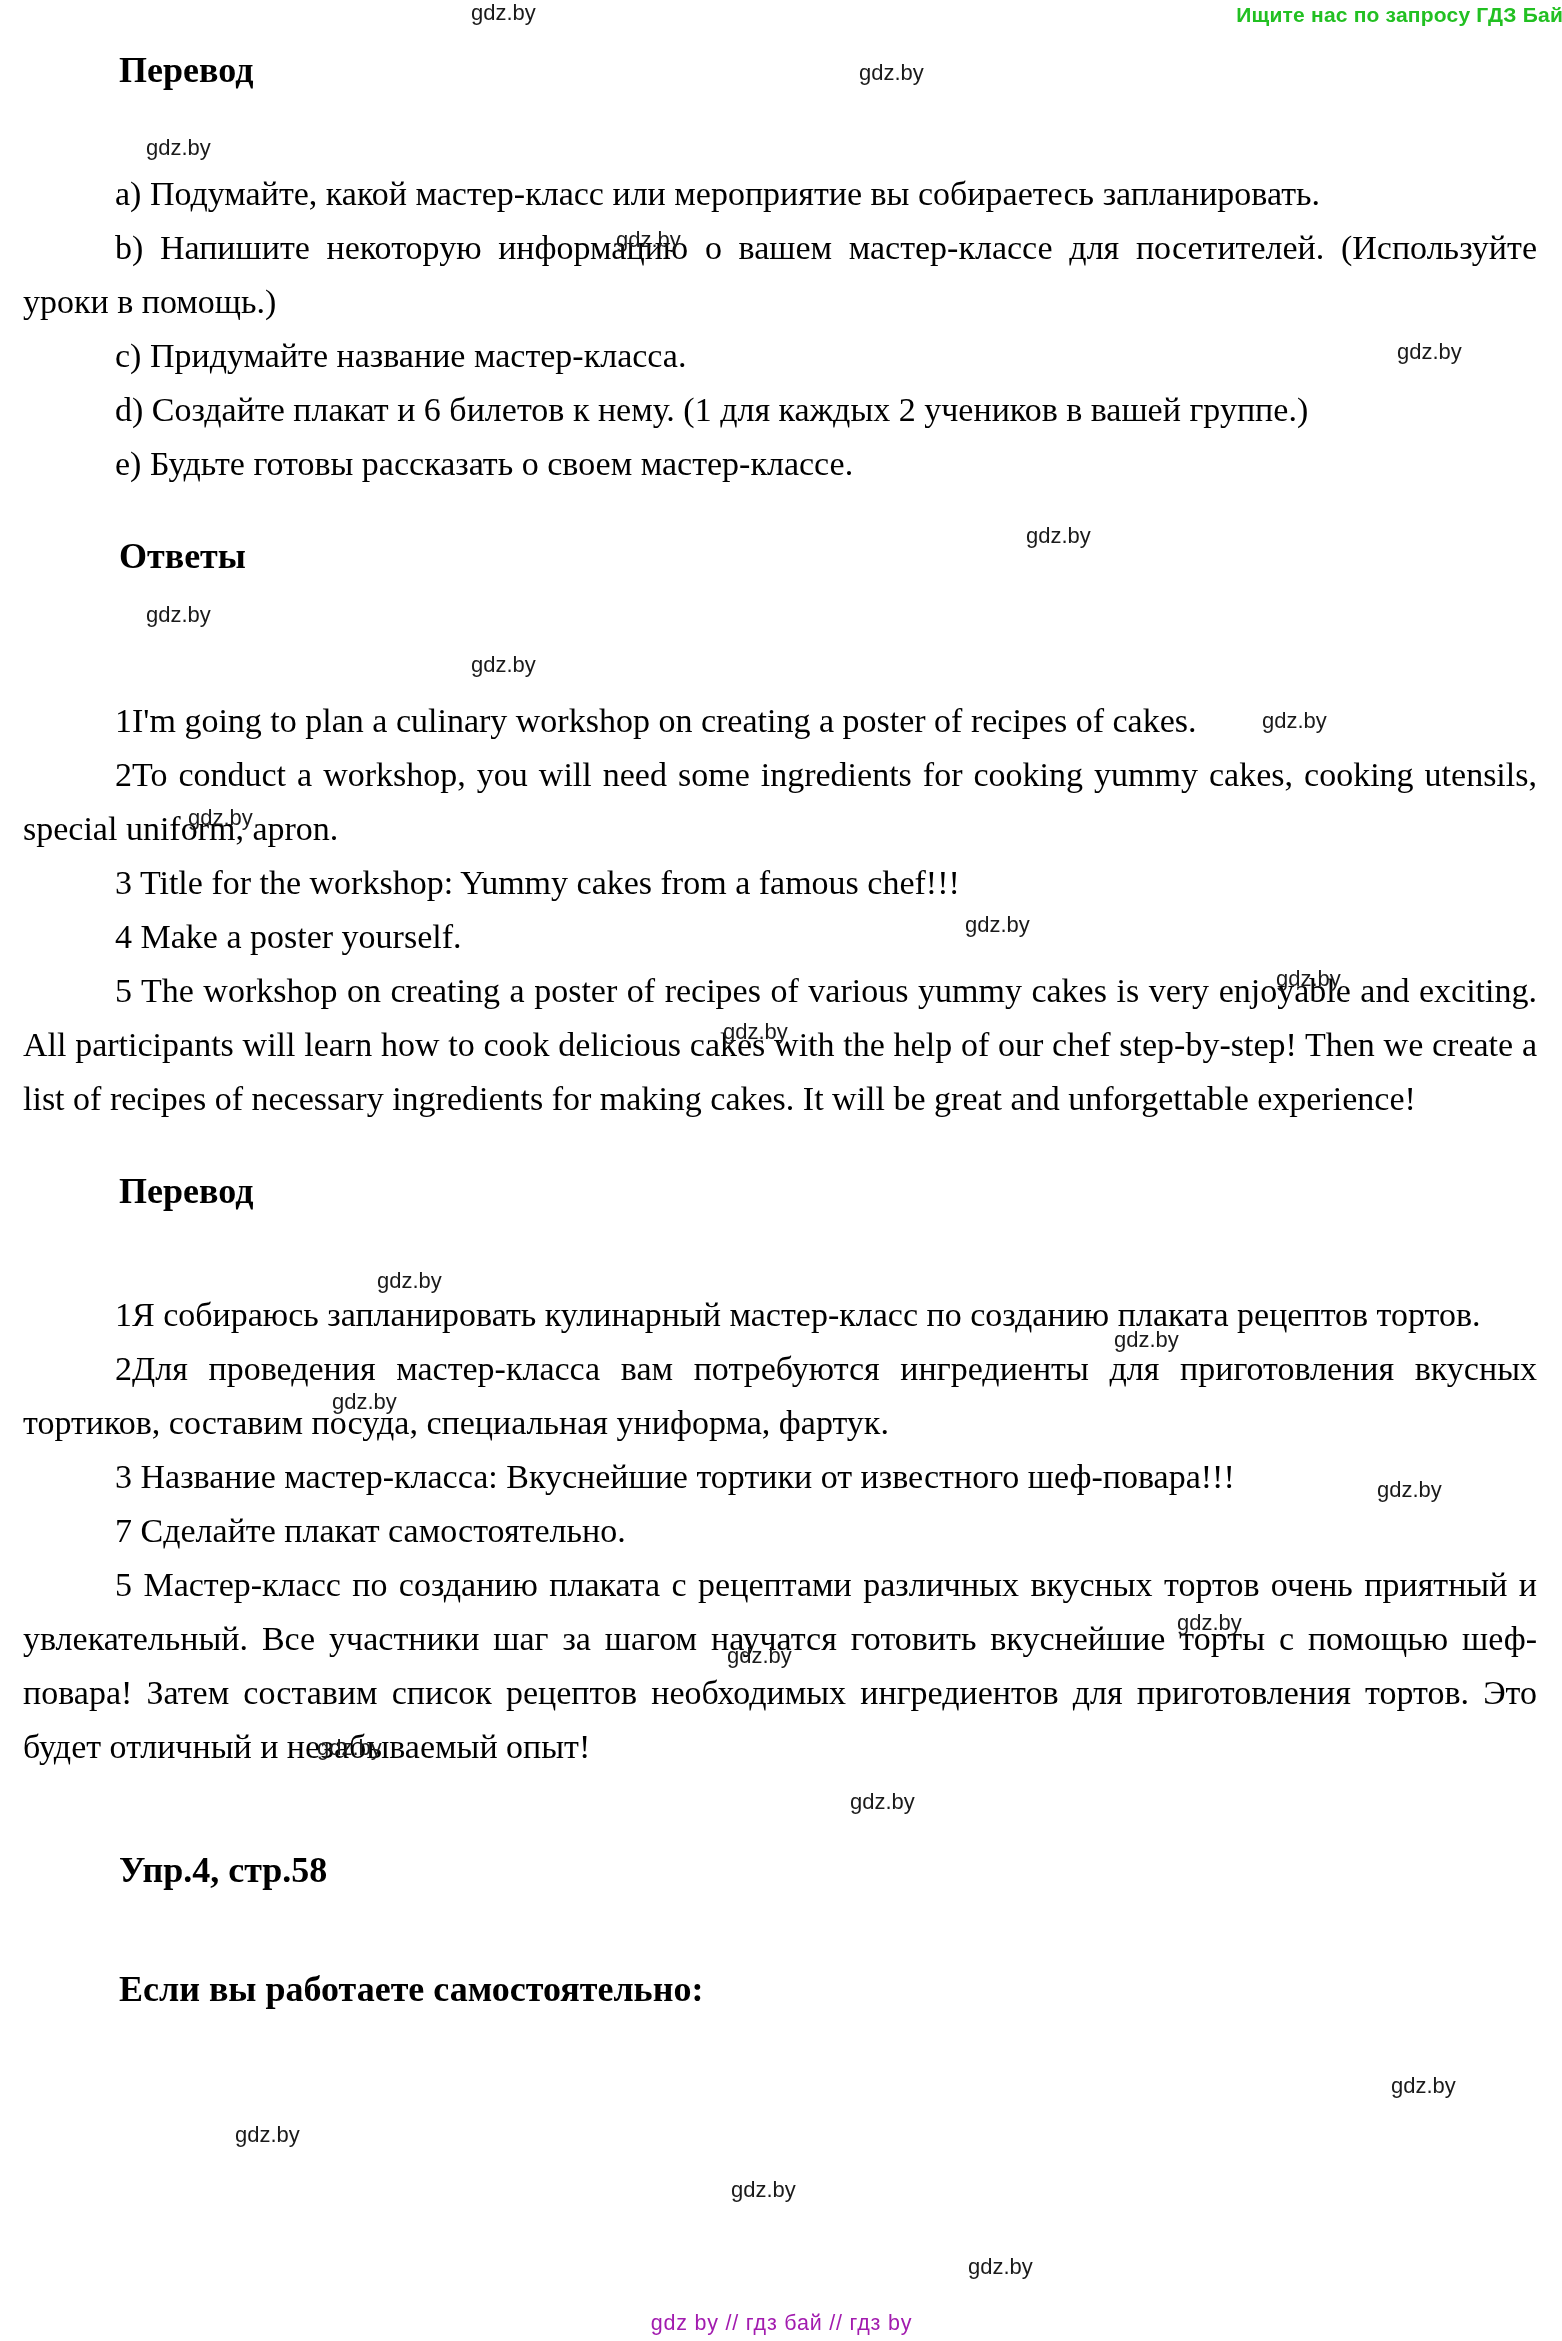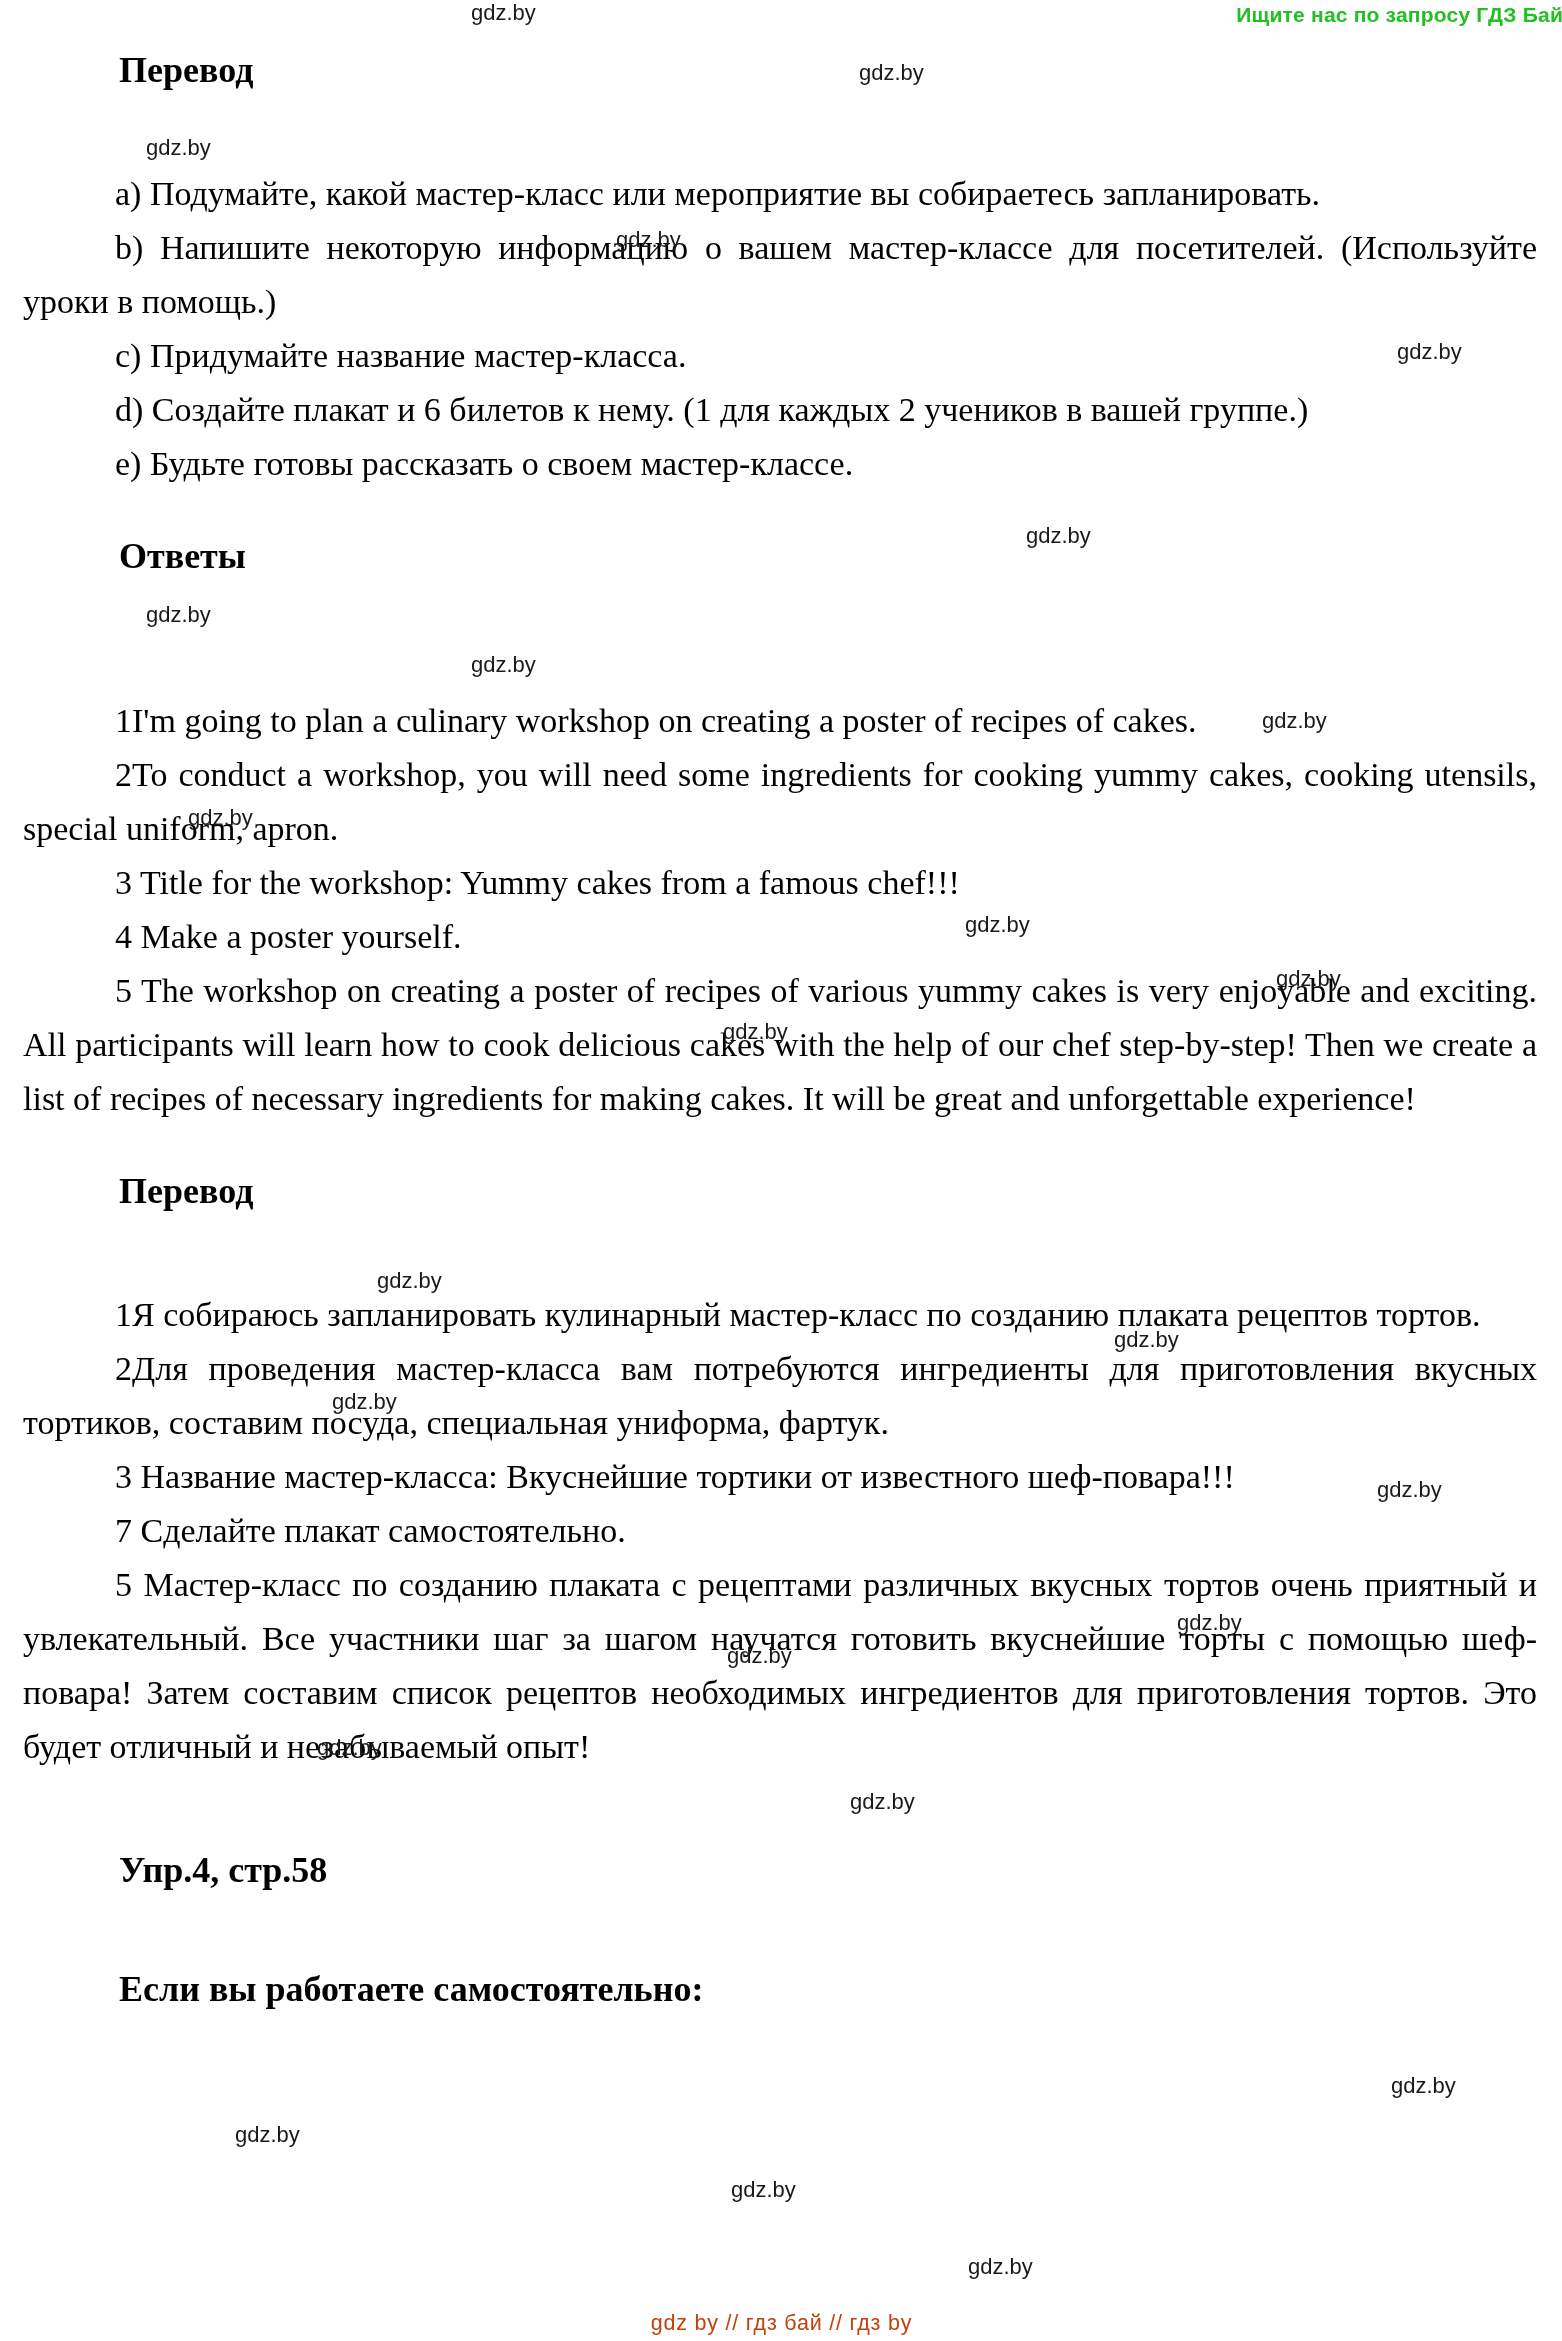--- a/index.html
+++ b/index.html
@@ -77,21 +77,21 @@
 
   
   .footer {
     position: absolute;
     bottom: 6.2px;
     left: 0;
     width: 100%;
     text-align: center;
     font-family: "Liberation Sans", "DejaVu Sans", sans-serif;
     font-size: 21.5px;
-    color: #c2410c;
+    color: #a21caf;
     letter-spacing: 0.8px;
   }
 </style>
 </head>
 <body>
 
 <div class="page">
 
   <div class="top-banner">Ищите нас по запросу ГДЗ Бай</div>
 

